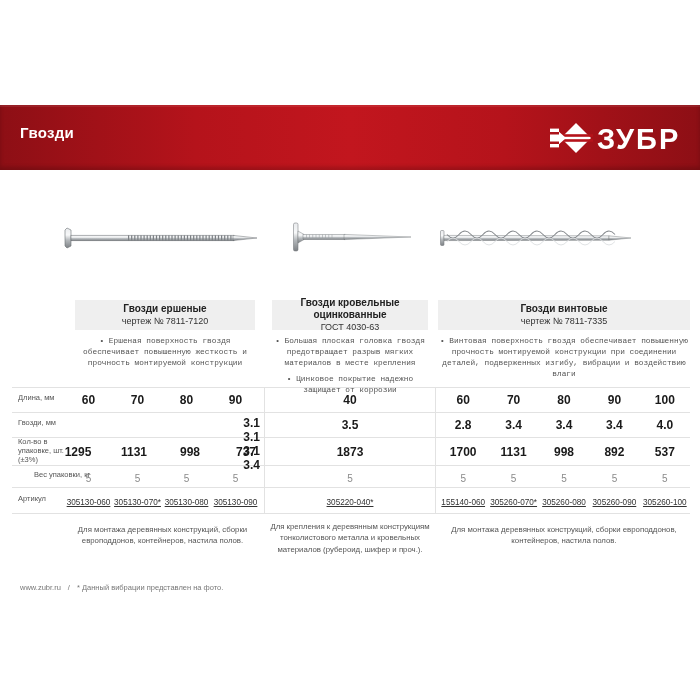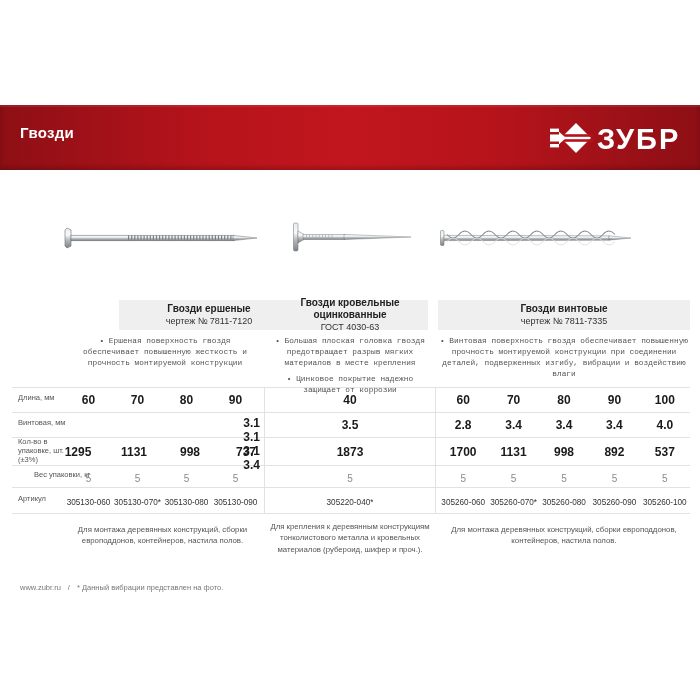--- a/index.html
+++ b/index.html
@@ -31,21 +31,21 @@
   .bullets{position:absolute;top:336px;text-align:center;}
   .bullet{margin:0 0 5px 0;font-size:7.8px;line-height:1.4;color:#555;font-family:Liberation Mono, monospace;}
   .bullet::before{content:"•  ";color:#555;}
   
   .hline{position:absolute;height:1px;background:#e2e2e2;left:12px;width:678px;}
   .vline{position:absolute;width:1px;background:#e2e2e2;top:387px;height:126px;}
   .rowlabel{position:absolute;left:18px;width:58px;font-size:7.5px;color:#555;line-height:1.18;}
   .vrow{position:absolute;display:flex;height:16px;align-items:flex-end;}
   .vrow .v{flex:1;text-align:center;font-size:12px;font-weight:bold;color:#1a1a1a;}
   .vrow.weights .v{font-size:10px;font-weight:normal;color:#8a8a8a;}
-  .vrow.articles{height:14px;}
+  .vrow.articles{height:14px;text-decoration:underline;}
   .vrow.articles .v{font-size:8.2px;font-weight:normal;color:#333;}
   .c1{left:64px;width:196px;}
   .c2{left:266px;width:168px;}
   .c3{left:438px;width:252px;}
   
   .usage{position:absolute;text-align:center;font-size:7.8px;color:#555;line-height:1.45;}
   
   .pagefoot{position:absolute;left:20px;top:583px;font-size:7.5px;color:#777;}
   .pagefoot .sep{margin:0 7px;}
 </style>
@@ -107,21 +107,21 @@
         <stop offset="1" stop-color="#7d8185"></stop>
     </linearGradient>
   </defs>
   <rect x="1.5" y="2.5" width="3.5" height="15" rx="1" fill="url(#g3)" stroke="#6a6e72" stroke-width="0.5"></rect>
   <polygon points="5,7.4 170,7.8 170,12.2 5,12.6" fill="url(#g3)" stroke="#6a6e72" stroke-width="0.4"></polygon>
   <path d="M8 6.5 q6 7 12 0 t12 0 t12 0 t12 0 t12 0 t12 0 t12 0 t12 0 t12 0 t12 0 t12 0 t12 0 t12 0 t12 0" fill="none" stroke="#85898d" stroke-width="1.1"></path>
   <path d="M8 13.5 q6 -7 12 0 t12 0 t12 0 t12 0 t12 0 t12 0 t12 0 t12 0 t12 0 t12 0 t12 0 t12 0 t12 0 t12 0" fill="none" stroke="#dcdfe1" stroke-width="0.9"></path>
   <polygon points="170,7.8 192,10 170,12.2" fill="url(#g3)" stroke="#6a6e72" stroke-width="0.4"></polygon>
 </svg>
 
-<div class="hdrbox" style="left:75px;width:180px;margin-left:44px;">
+<div class="hdrbox" style="left:75px;width:180px;">
   <div class="hname">Гвозди ершеные</div>
   <div class="hspec">чертеж № 7811-7120</div>
 </div>
 <div class="hdrbox" style="left:272px;width:156px;">
   <div class="hname">Гвозди кровельные оцинкованные</div>
   <div class="hspec">ГОСТ 4030-63</div>
 </div>
 <div class="hdrbox" style="left:438px;width:252px;">
   <div class="hname">Гвозди винтовые</div>
   <div class="hspec">чертеж № 7811-7335</div>
@@ -141,21 +141,21 @@
 <div class="hline" style="top:387px;"></div>
 <div class="hline" style="top:412px;"></div>
 <div class="hline" style="top:437px;"></div>
 <div class="hline" style="top:465px;"></div>
 <div class="hline" style="top:487px;"></div>
 <div class="hline" style="top:513px;"></div>
 <div class="vline" style="left:264px;"></div>
 <div class="vline" style="left:435px;"></div>
 
 <div class="rowlabel" style="top:394px;">Длина, мм</div>
-<div class="rowlabel" style="top:419px;">Винтовая, мм</div>
+<div class="rowlabel" style="top:419px;">Гвозди, мм</div>
 <div class="rowlabel" style="top:438px;">Кол-во в упаковке, шт. (±3%)</div>
 <div class="rowlabel" style="top:471px;padding-left:16px;">Вес упаковки, кг</div>
 <div class="rowlabel" style="top:495px;">Артикул</div>
 
 <div class="vrow c1" style="top:391px;">
   <span class="v">60</span>
   <span class="v">70</span>
   <span class="v">80</span>
   <span class="v">90</span>
 </div>
@@ -222,21 +222,21 @@
   <span class="v">537</span>
 </div>
 <div class="vrow c3 weights" style="top:468px;">
   <span class="v">5</span>
   <span class="v">5</span>
   <span class="v">5</span>
   <span class="v">5</span>
   <span class="v">5</span>
 </div>
 <div class="vrow c3 articles" style="top:493px;">
-  <span class="v">305260-060</span>
+  <span class="v">155140-060</span>
   <span class="v">305260-070*</span>
   <span class="v">305260-080</span>
   <span class="v">305260-090</span>
   <span class="v">305260-100</span>
 </div>
 
 <div class="usage" style="left:55px;width:215px;top:524px;">Для монтажа деревянных конструкций, сборки европоддонов, контейнеров, настила полов.</div>
 <div class="usage" style="left:266px;width:168px;top:521px;">Для крепления к деревянным конструкциям тонколистового металла и кровельных материалов (рубероид, шифер и проч.).</div>
 <div class="usage" style="left:438px;width:252px;top:524px;">Для монтажа деревянных конструкций, сборки европоддонов, контейнеров, настила полов.</div>
 

